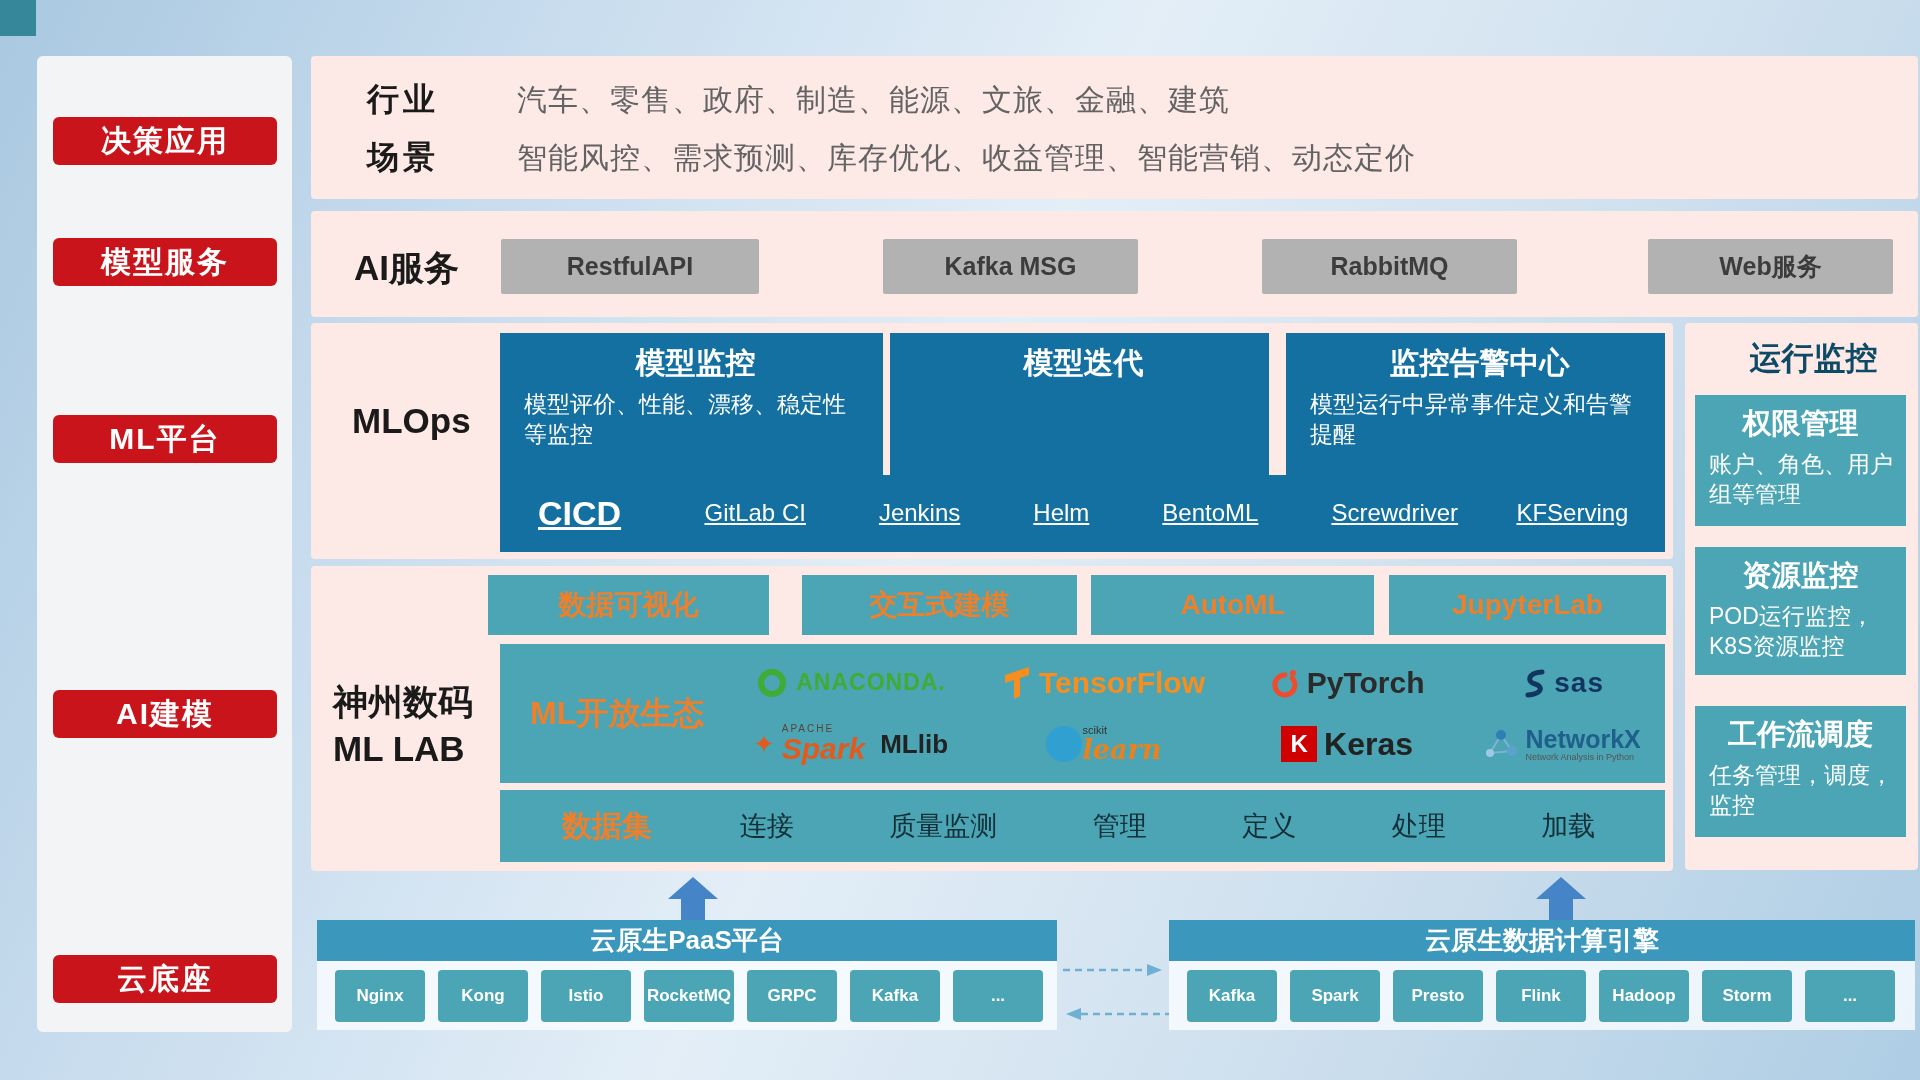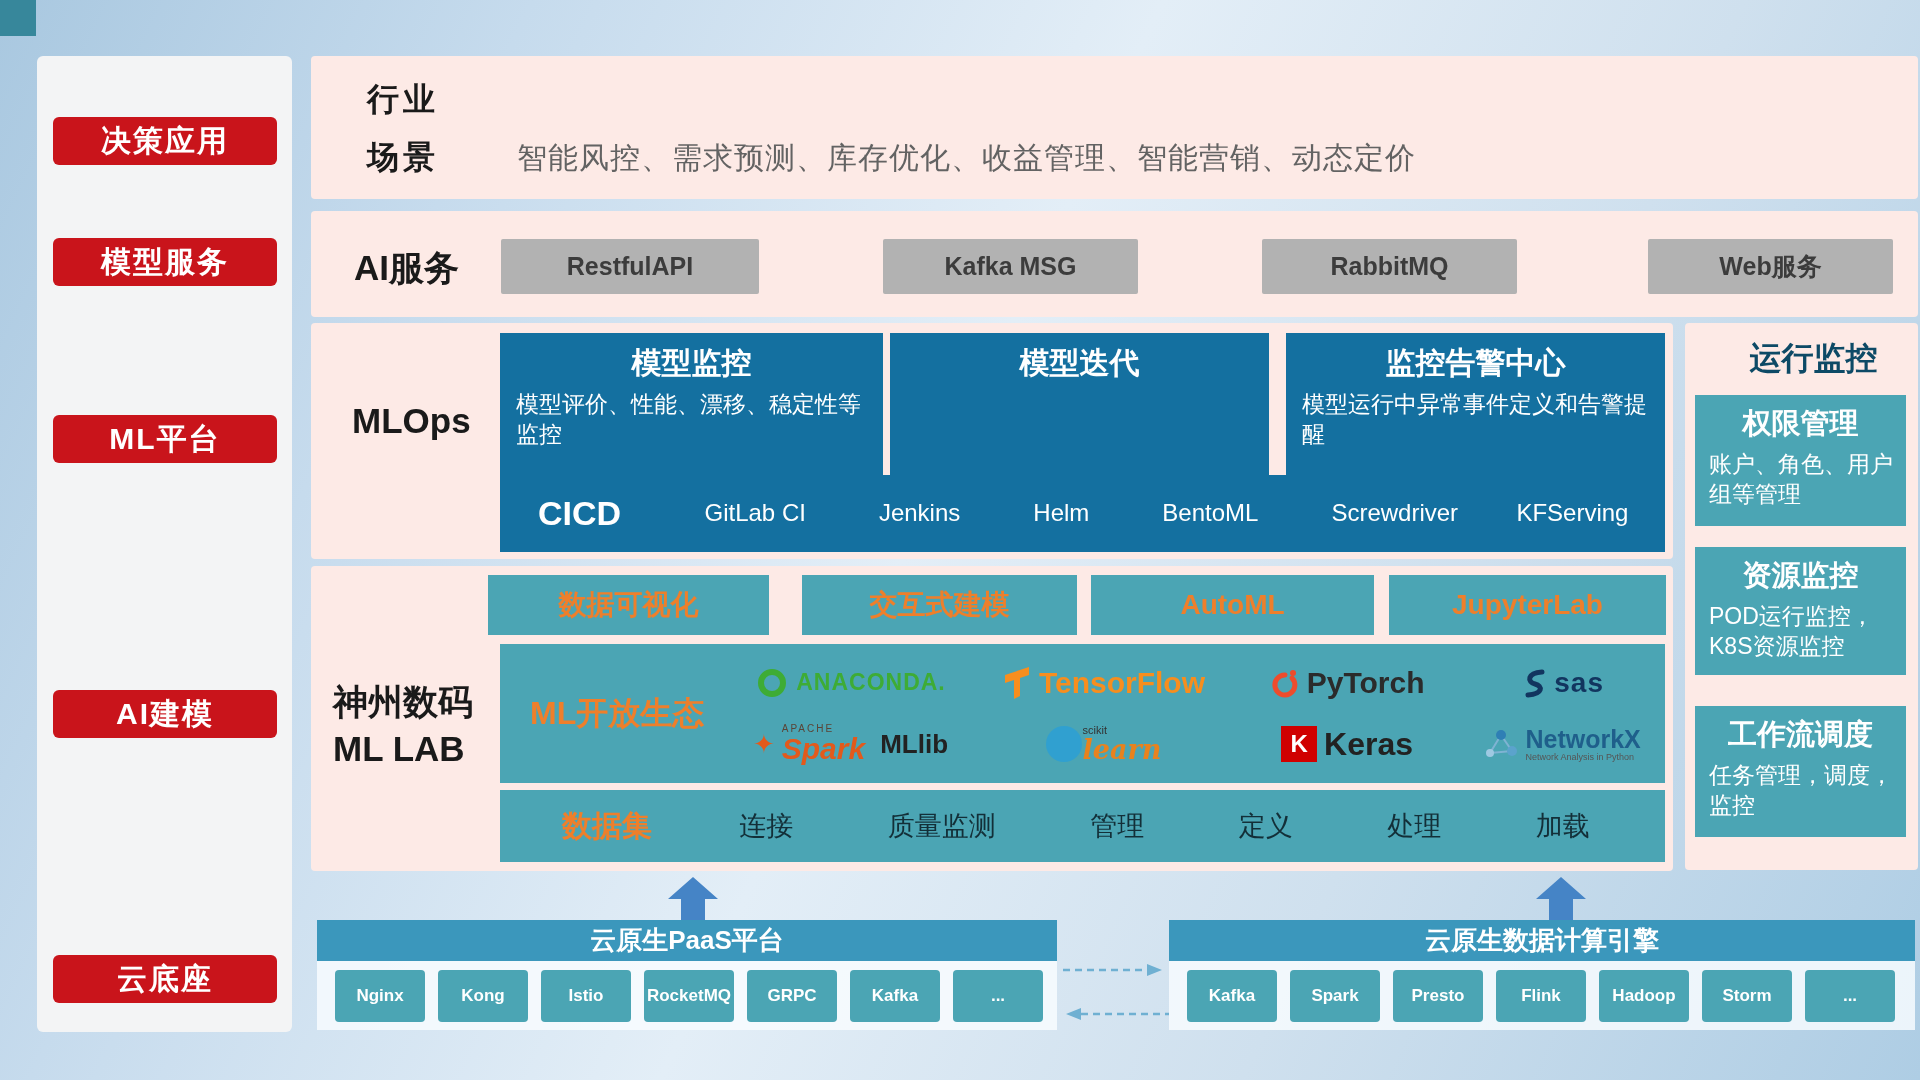--- a/index.html
+++ b/index.html
@@ -25,26 +25,26 @@
 
   .ind-row { position:absolute; left:56px; height:44px; display:flex; align-items:center; }
   .ind-label { font-size:32px; font-weight:bold; color:#1a1a1a; width:150px; letter-spacing:4px; }
   .ind-value { font-size:30px; color:#636363; letter-spacing:1px; }
 
   .section-label { position:absolute; font-weight:bold; color:#1a1a1a; }
 
   .gray-btn { position:absolute; top:28px; height:55px; background:#b2b2b2; color:#3c3c3c;
     font-size:25px; font-weight:bold; display:flex; align-items:center; justify-content:center; border-radius:2px; }
 
-  .blue-card { position:absolute; top:10px; height:161px; background:#1470a0; color:#fff; }
+  .blue-card { position:absolute; top:10px; height:161px; background:#1470a0; color:#fff;padding-left:8px; }
   .blue-card .bc-title { text-align:center; font-size:30px; font-weight:bold; margin-top:10px; }
   .blue-card .bc-desc { font-size:23px; line-height:1.3; padding:6px 16px 0 16px; text-align:left; }
 
   .cicd-bar { position:absolute; left:189px; top:152px; width:1165px; height:77px; background:#1470a0;
-    display:flex; align-items:center; color:#fff; }
+    display:flex; align-items:center; color:#fff;text-decoration:underline; }
   .cicd-label { font-size:34px; font-weight:bold; margin-left:38px; width:130px; }
   .cicd-tools { flex:1; display:flex; justify-content:space-around; align-items:center; }
   .cicd-tool { font-size:24px; max-width:112px; text-align:center; line-height:1.12; }
 
   .teal { background:#4ba5b4; }
   .lab-tool { position:absolute; top:9px; height:60px; color:#ee7f2b; font-size:28px; font-weight:bold;
     display:flex; align-items:center; justify-content:center; }
 
   .eco-box { position:absolute; left:189px; top:78px; width:1165px; height:139px; display:flex; align-items:center; }
   .eco-label { font-size:32px; font-weight:bold; color:#ee7f2b; margin-left:30px; width:190px; }
@@ -66,21 +66,21 @@
   .sk-learn { font-size:27px; font-weight:bold; font-style:italic; color:#e8821e; font-family:"DejaVu Serif",serif; }
   .keras-k { width:36px; height:36px; background:#d00000; color:#fff; font-weight:bold; font-size:24px;
     display:flex; align-items:center; justify-content:center; }
   .keras-text { color:#222; font-weight:bold; font-size:32px; }
   .nx-stack { display:flex; flex-direction:column; line-height:1.1; }
   .nx-text { color:#1f5f8b; font-weight:bold; font-size:25px; }
   .nx-sub { font-size:9px; color:#555; }
 
   .dataset-bar { position:absolute; left:189px; top:224px; width:1165px; height:72px; display:flex; align-items:center; }
   .dataset-label { font-size:30px; font-weight:bold; color:#ee7f2b; margin-left:62px; width:130px; }
-  .dataset-items { flex:1; display:flex; justify-content:space-around; align-items:center; padding-right:28px; }
+  .dataset-items { flex:1; display:flex; justify-content:space-around; align-items:center; padding-right:22px; }
   .dataset-item { font-size:27px; color:#132f38; }
 
   .monitor-title { position:absolute; top:14px; width:100%; text-align:center; font-size:32px; font-weight:bold; color:#0d4a66;margin-left:12px; }
   .mon-card { position:absolute; left:10px; width:211px; color:#fff; }
   .mon-title { text-align:center; font-size:29px; font-weight:bold; margin-top:9px; }
   .mon-desc { font-size:23px; line-height:1.3; padding:6px 12px 0 14px; }
 
   .up-arrow { position:absolute; top:877px; width:50px; height:43px; }
 
   .bottom-header { position:absolute; top:920px; height:41px; background:#3b97bc; color:#fff;
@@ -104,20 +104,21 @@
     <div class="red-btn" style="top:61px">决策应用</div>
     <div class="red-btn" style="top:182px">模型服务</div>
     <div class="red-btn" style="top:359px">ML平台</div>
     <div class="red-btn" style="top:634px">AI建模</div>
     <div class="red-btn" style="top:899px">云底座</div>
   </div>
 
   <div class="panel" id="panel-industry">
     <div class="ind-row" style="top:22px">
       <span class="ind-label">行业</span>
+      <span class="ind-value">汽车、零售、政府、制造、能源、文旅、金融、建筑</span>
     </div>
     <div class="ind-row" style="top:80px">
       <span class="ind-label">场景</span>
       <span class="ind-value">智能风控、需求预测、库存优化、收益管理、智能营销、动态定价</span>
     </div>
   </div>
 
   <div class="panel" id="panel-aiservice">
     <span class="section-label" style="left:43px;top:34px;font-size:35px">AI服务</span>
     <div class="gray-btn" style="left:190px;width:258px">RestfulAPI</div>

